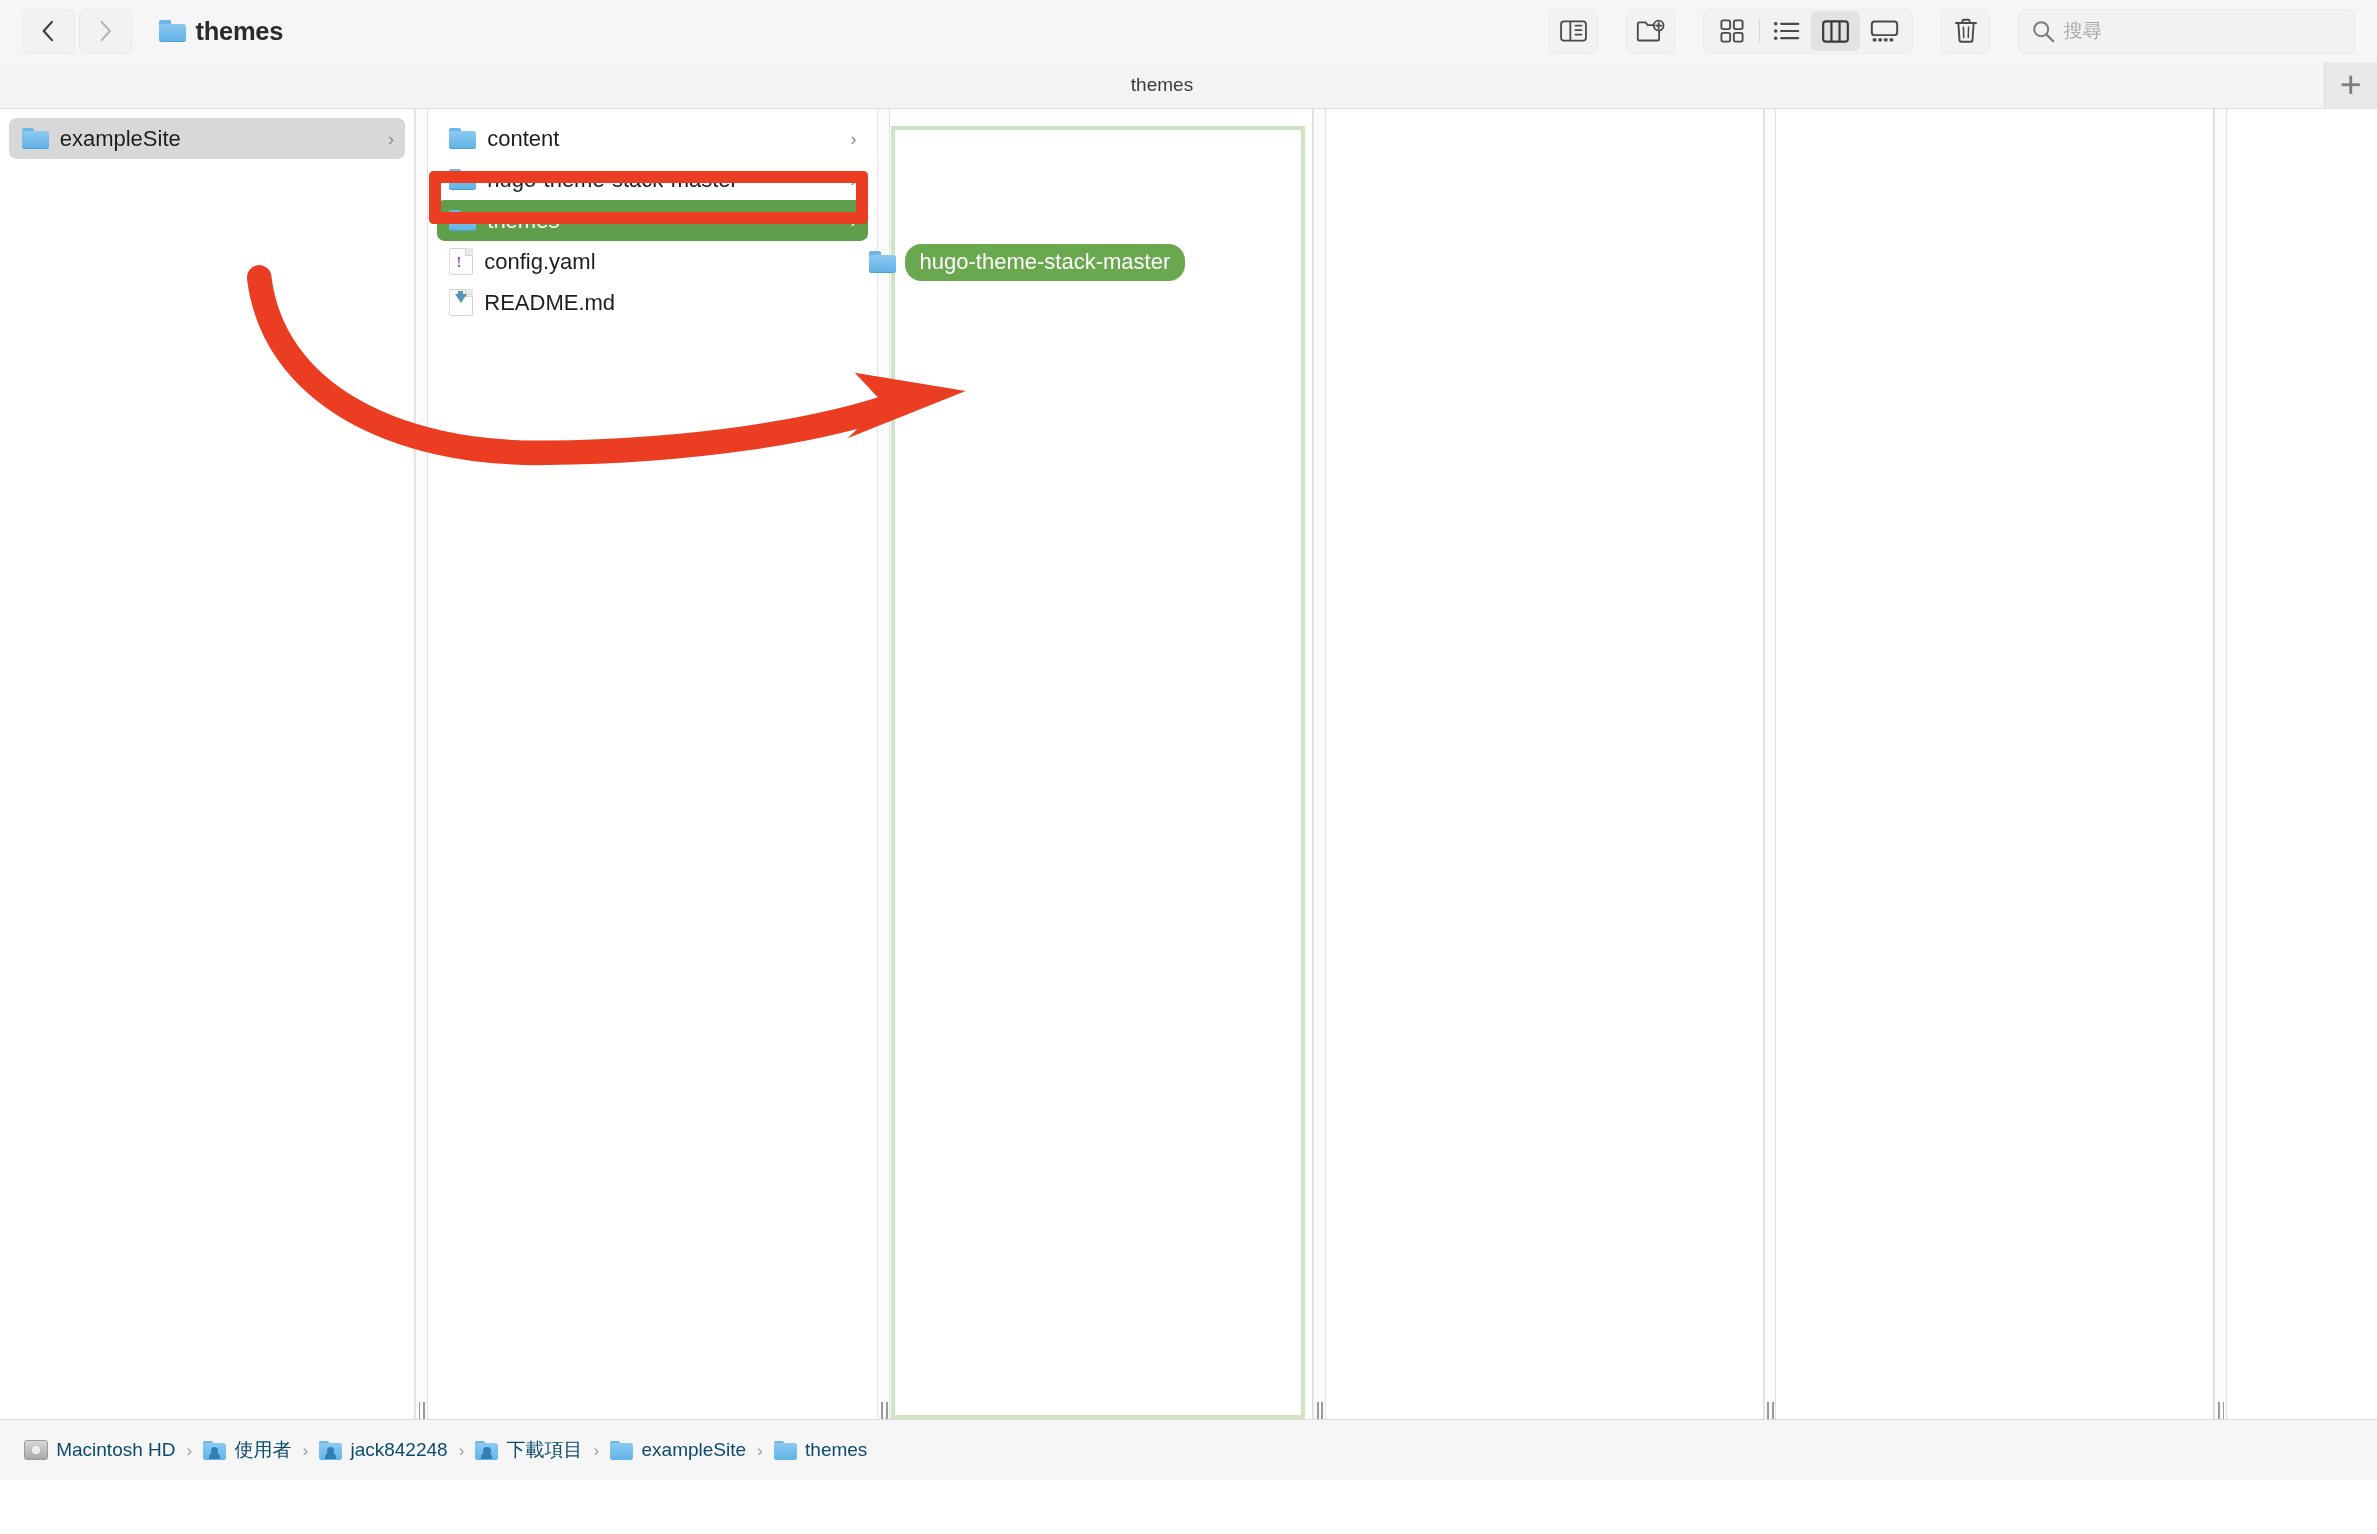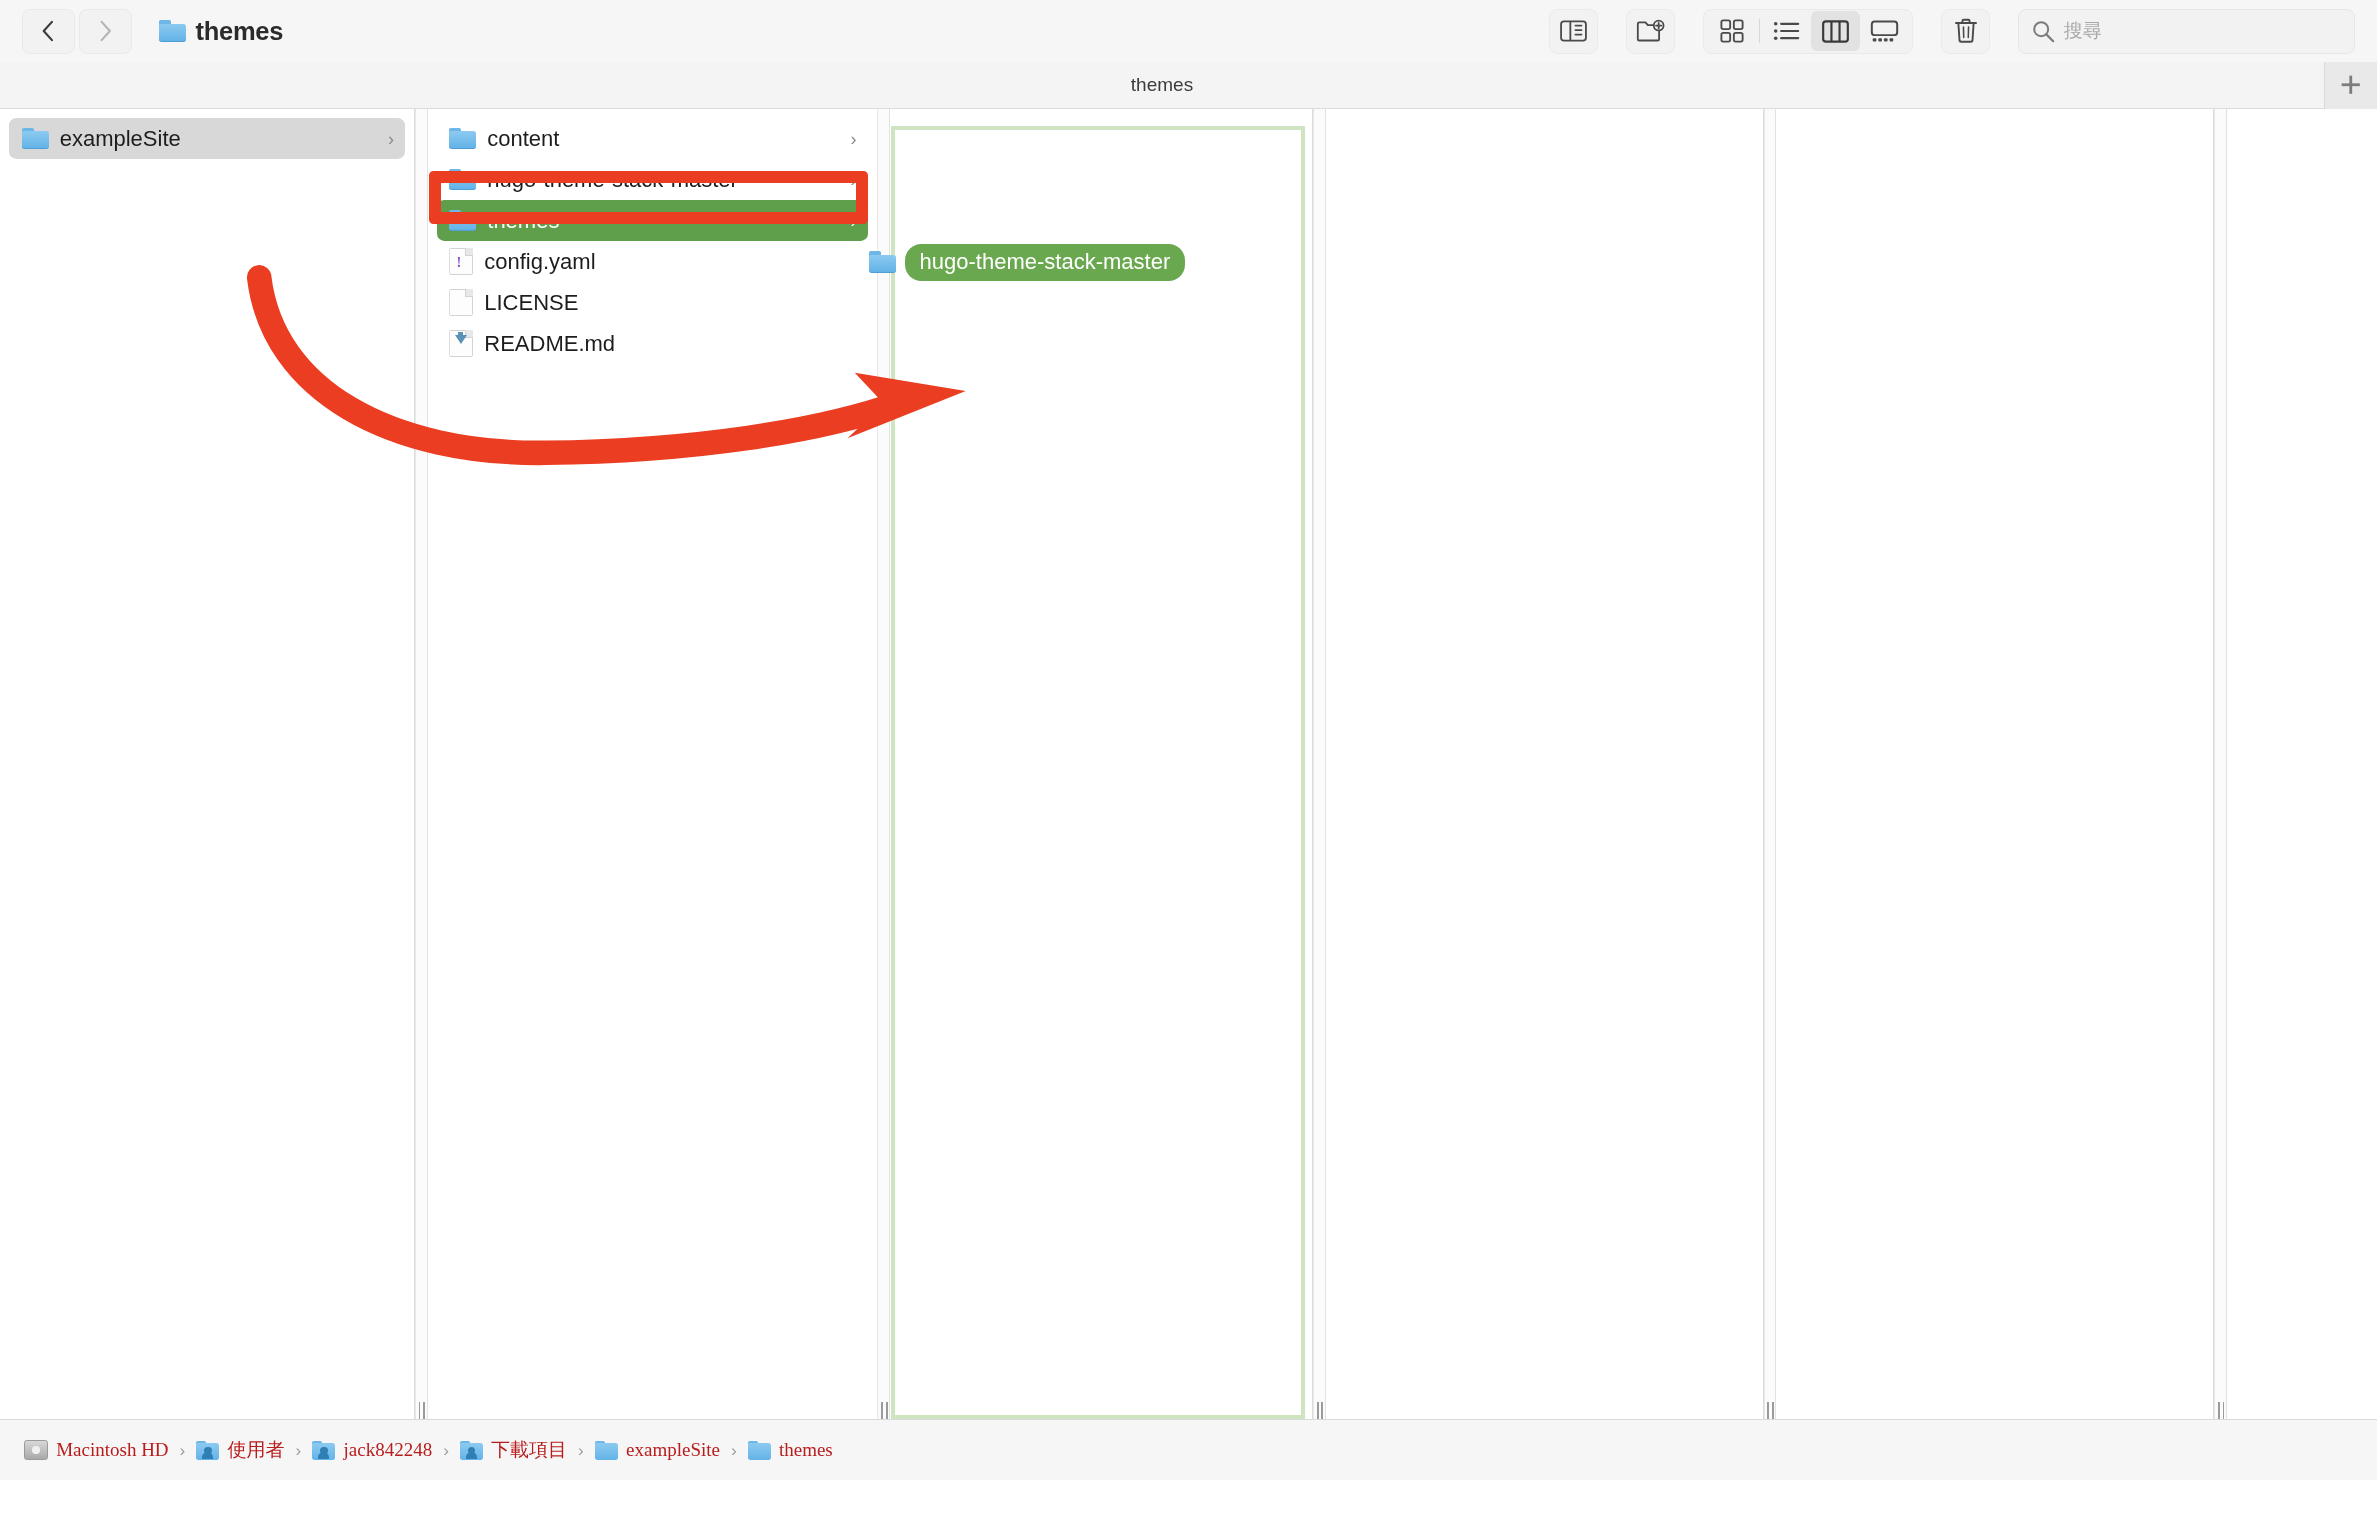--- a/index.html
+++ b/index.html
@@ -140,21 +140,21 @@
   }
   .ann-arrow { position: absolute; left: 0; top: 0; pointer-events: none; }
 
   
   .pathbar {
     position: absolute; left: 0; top: 1419px; width: 2377px; height: 61px;
     background: #f6f6f6; border-top: 0.9px solid #dadada;
     display: flex; align-items: center; padding-left: 24px; gap: 0;
   }
   .crumb { display: flex; align-items: center; gap: 8.2px; }
-  .crumb .clabel { font-size: 19px; color: #b91c1c; white-space: nowrap; font-family: Liberation Serif, serif; }
+  .crumb .clabel { font-size: 19px; color: #0c4a6e; white-space: nowrap; }
   .crumb-sep { color: #9c9c9c; font-size: 17.3px; margin: 0 11px; }
   .hdicon { width: 24px; height: 20px; border-radius: 2.7px;
             background: linear-gradient(#d8d8d8, #a8a8a8); border: 0.9px solid #9a9a9a;
             position: relative; flex: 0 0 24px; }
   .hdicon::after { content:""; position:absolute; left:50%; top:50%; width:7.3px; height:7.3px;
                    margin:-3.6px 0 0 -3.6px; border-radius:50%; background:#f0f0f0; }
   .ficon-sm { width: 23px; height: 19px; position: relative; flex: 0 0 23px; }
   .ficon-sm .tab { position:absolute; left:0; top:0; width:10px; height:3.6px;
                    background:#6cb6e8; border-radius:1.8px 1.8px 0 0; }
   .ficon-sm .body { position:absolute; left:0; top:2.7px; width:23px; height:16.4px;
@@ -337,27 +337,20 @@
           <span class="sheet"></span>
             <span class="fold"></span>
             <span class="bang">!</span>
         </span>
         <span class="name">config.yaml</span>
       </div>
       <div class="row">
         <span class="dicon">
           <span class="sheet"></span>
             <span class="fold"></span>
-        </span>
-        <span class="name">LICENSE</span>
-      </div>
-      <div class="row">
-        <span class="dicon">
-          <span class="sheet"></span>
-            <span class="fold"></span>
           <span class="dstem"></span>
             <span class="darr"></span>
         </span>
         <span class="name">README.md</span>
       </div>
     </div>
 
     <div class="col-div"></div>
     <div class="grip"></div>
 

